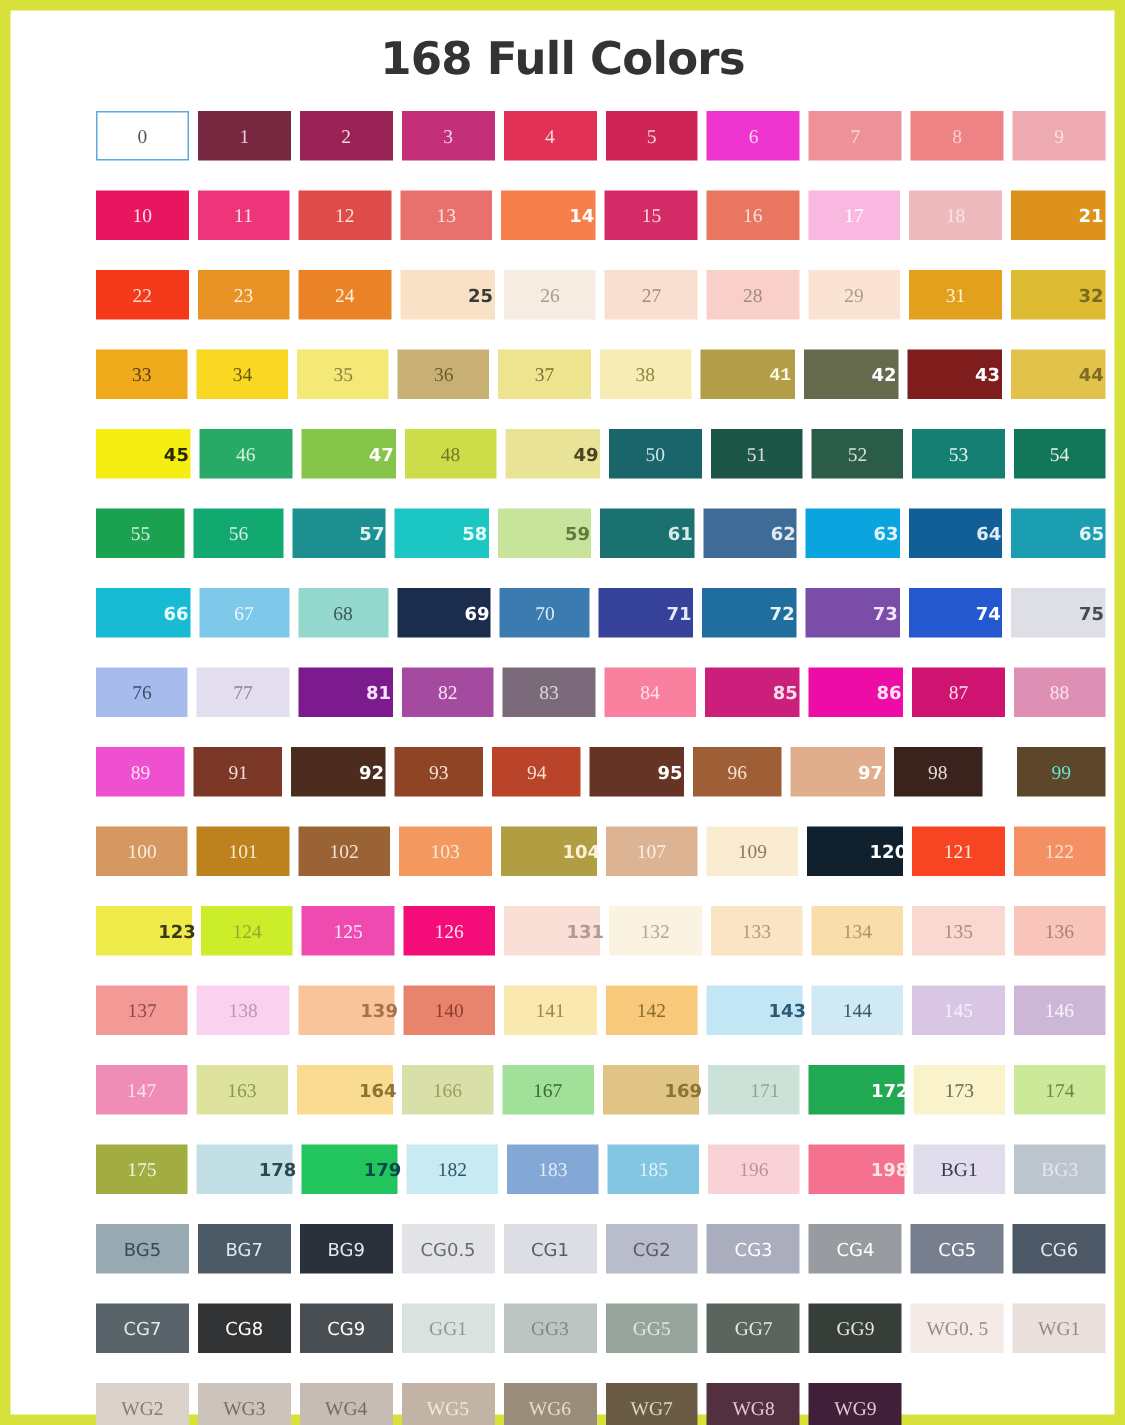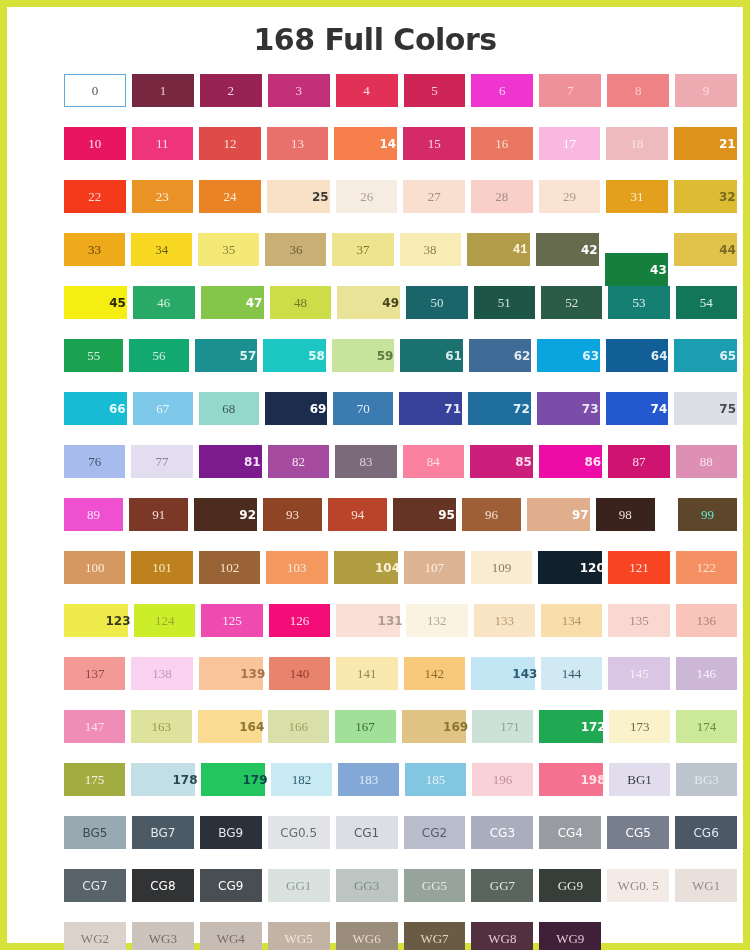--- a/index.html
+++ b/index.html
@@ -217,21 +217,21 @@
           </div>
           <div class="swatch" style="background: rgb(247, 237, 180); color: rgb(142, 134, 70);">
             <span>38</span>
           </div>
           <div class="swatch bold" style="background: rgb(180, 157, 73); color: rgb(255, 247, 227); font-family: Liberation Mono, monospace;">
             <span>41</span>
           </div>
           <div class="swatch bold" style="background: rgb(102, 107, 77); color: rgb(255, 255, 255);">
             <span>42</span>
           </div>
-          <div class="swatch bold" style="background: #15803d; color: rgb(255, 255, 255); margin-top: 20px;">
+          <div class="swatch bold" style="background: #7f1d1d; color: rgb(255, 255, 255);">
             <span>43</span>
           </div>
           <div class="swatch bold" style="background: rgb(225, 195, 76); color: rgb(126, 107, 36);">
             <span>44</span>
           </div>
         </div>
         <div class="swatch-row">
           <div class="swatch bold" style="background: rgb(245, 238, 19); color: rgb(42, 42, 0);">
             <span>45</span>
           </div>

